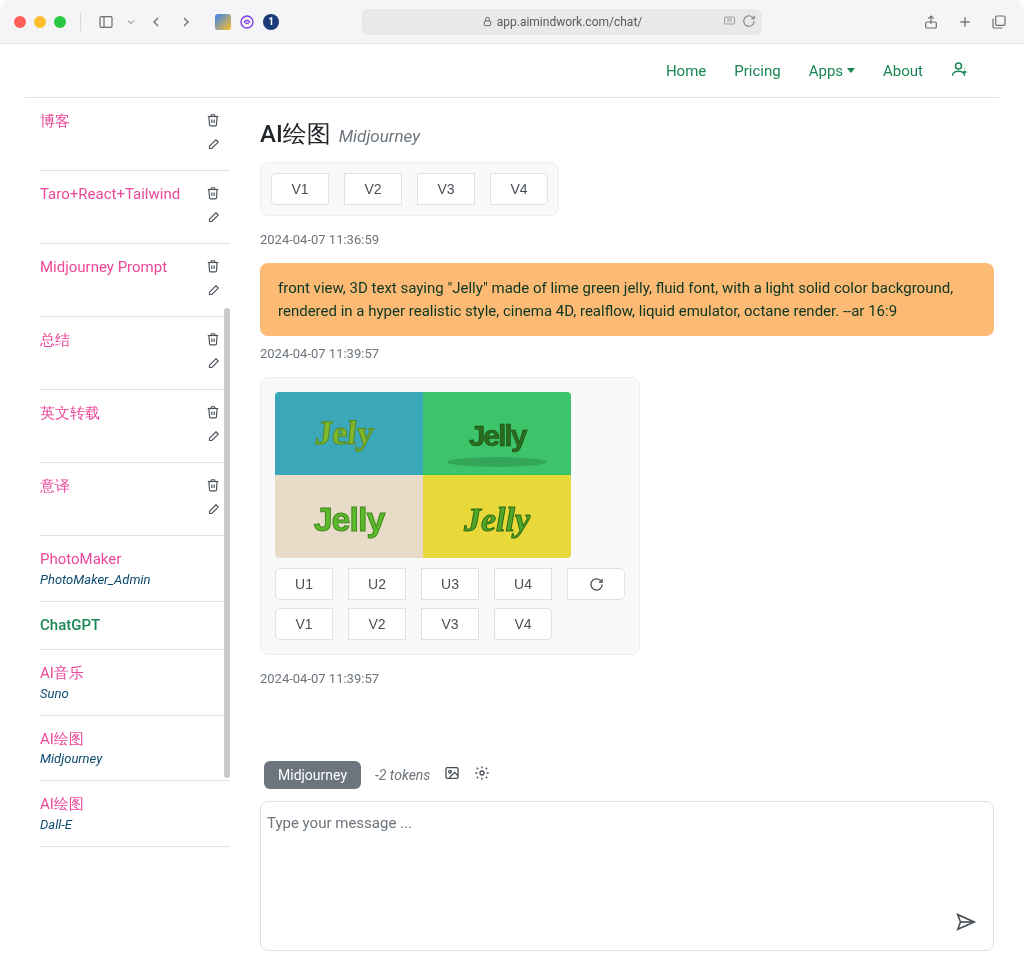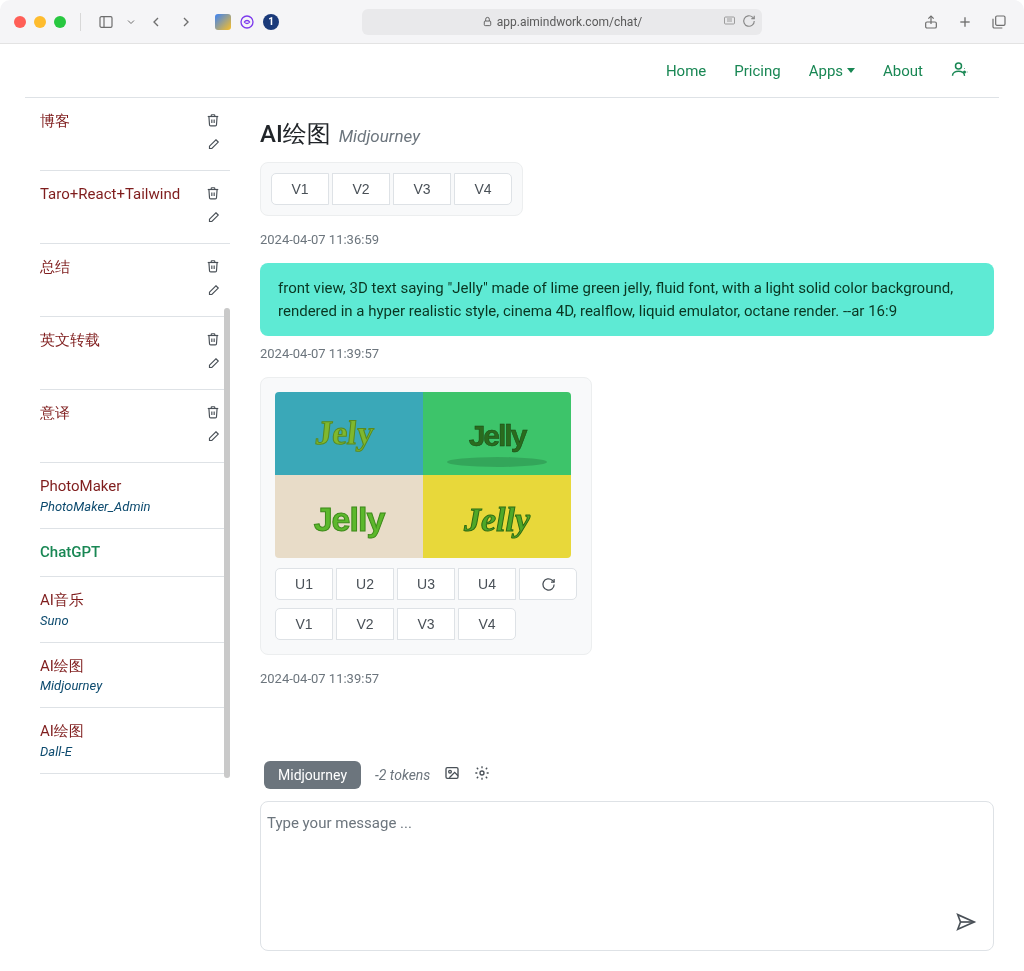--- a/index.html
+++ b/index.html
@@ -30,41 +30,41 @@
   .caret-down { width: 0; height: 0; border-left: 4px solid transparent; border-right: 4px solid transparent; border-top: 5px solid #198754; display:inline-block;}
   .user-ico { color: #198754; }
 
   
   .app-body { display: flex; height: calc(100% - 44px - 54px); }
   .sidebar { width: 230px; padding-left: 40px; overflow-y: auto; position: relative; }
   .sidebar::-webkit-scrollbar { width: 0; }
   .side-scroll-indicator { position: absolute; right: 0px; top: 210px; width: 6px; height: 470px; background: #c9c9c9; border-radius: 3px; }
   .side-item { padding: 14px 10px 14px 0; border-bottom: 1px solid #dee2e6; display: flex; justify-content: space-between; align-items: flex-start; }
   .side-item:first-child { padding-top: 24px; }
-  .side-title { font-size: 15px; color: #7f1d1d; line-height: 1.3; word-break: break-all; }
+  .side-title { font-size: 15px; color: #ec4899; line-height: 1.3; word-break: break-all; }
   .side-sub { font-size: 13px; color: #0c4a6e; font-style: italic; margin-top: 2px; }
   .side-item.active .side-title { color: #198754; font-weight: 500; }
   .side-actions { display: flex; flex-direction: column; gap: 6px; align-items: center; color: #495057; flex-shrink:0; margin-left:4px;}
   .side-actions svg { width: 14px; height: 14px; }
 
   
   .main { flex: 1; padding: 20px 30px 0 30px; display: flex; flex-direction: column; overflow: hidden; }
   .chat-header { display: flex; align-items: baseline; gap: 8px; margin-bottom: 12px; }
   .chat-header h2 { font-size: 24px; font-weight: 500; color: #212529; }
   .chat-header .sub { font-style: italic; color: #6c757d; font-size: 17px; }
 
   .messages { flex: 1; overflow-y: auto; }
   .msg-timestamp { font-size: 13px; color: #6c757d; margin: 10px 0 16px 0; }
 
-  .btn-row { display: flex; gap: 4px; flex-wrap: wrap; }
+  .btn-row { display: flex; gap: 16px; flex-wrap: wrap; }
   .btn-grid-btn { border: 1px solid #dee2e6; background: #fff; color: #495057; font-size: 14px; height: 32px; width: 58px; display:flex; align-items:center; justify-content:center; margin-left:-1px;}
   .btn-grid-btn:first-child { margin-left:0; border-radius: 5px 0 0 5px;}
   .btn-grid-btn:last-child { border-radius: 0 5px 5px 0;}
 
-  .user-msg { background: #5eead4; color: #0a3622; padding: 14px 18px; border-radius: 8px; font-size: 15px; line-height: 1.5; margin-bottom: 8px; }
+  .user-msg { background: #fdba74; color: #0a3622; padding: 14px 18px; border-radius: 8px; font-size: 15px; line-height: 1.5; margin-bottom: 8px; }
 
   .assistant-block { background: #f8f9fa; border:1px solid #eceeef; border-radius: 8px; padding: 14px; margin-bottom: 6px; display:inline-block; }
   .jelly-grid { width: 296px; height: 166px; display: grid; grid-template-columns: 1fr 1fr; grid-template-rows: 1fr 1fr; border-radius: 4px; overflow: hidden; margin-bottom: 10px;}
   .jelly-grid .cell { display:flex; align-items:center; justify-content:center; }
   .jelly-grid svg { width:100%; height:100%; }
 
   .composer-tags { display:flex; align-items:center; gap: 14px; padding: 8px 4px; }
   .tag-mid { background: #6c757d; color:#fff; padding: 6px 14px; border-radius: 6px; font-size: 14px; }
   .tokens { font-style: italic; color: #6c757d; font-size: 14px; }
   .composer-ico { color: #495057; }
@@ -197,20 +197,37 @@
             </svg></span>
           <span><svg viewBox="0 0 24 24" fill="none" stroke="currentColor" stroke-width="2">
               <path d="M17 3l4 4-11 11H6v-4L17 3z"></path>
               <path d="M3 21h18" stroke-width="0"></path>
             </svg></span>
         </div>
       </div>
       <div class="side-item">
         <div>
           <div class="side-title">Taro+React+Tailwind</div>
+        </div>
+        <div class="side-actions">
+          <span><svg viewBox="0 0 24 24" fill="none" stroke="currentColor" stroke-width="2">
+              <polyline points="3 6 5 6 21 6"></polyline>
+              <path d="M19 6l-1 14a2 2 0 0 1-2 2H8a2 2 0 0 1-2-2L5 6"></path>
+              <path d="M10 11v6M14 11v6"></path>
+              <path d="M9 6V4a1 1 0 0 1 1-1h4a1 1 0 0 1 1 1v2"></path>
+            </svg></span>
+          <span><svg viewBox="0 0 24 24" fill="none" stroke="currentColor" stroke-width="2">
+              <path d="M17 3l4 4-11 11H6v-4L17 3z"></path>
+              <path d="M3 21h18" stroke-width="0"></path>
+            </svg></span>
+        </div>
+      </div>
+      <div class="side-item">
+        <div>
+          <div class="side-title">Midjourney Prompt</div>
         </div>
         <div class="side-actions">
           <span><svg viewBox="0 0 24 24" fill="none" stroke="currentColor" stroke-width="2">
               <polyline points="3 6 5 6 21 6"></polyline>
               <path d="M19 6l-1 14a2 2 0 0 1-2 2H8a2 2 0 0 1-2-2L5 6"></path>
               <path d="M10 11v6M14 11v6"></path>
               <path d="M9 6V4a1 1 0 0 1 1-1h4a1 1 0 0 1 1 1v2"></path>
             </svg></span>
           <span><svg viewBox="0 0 24 24" fill="none" stroke="currentColor" stroke-width="2">
               <path d="M17 3l4 4-11 11H6v-4L17 3z"></path>

